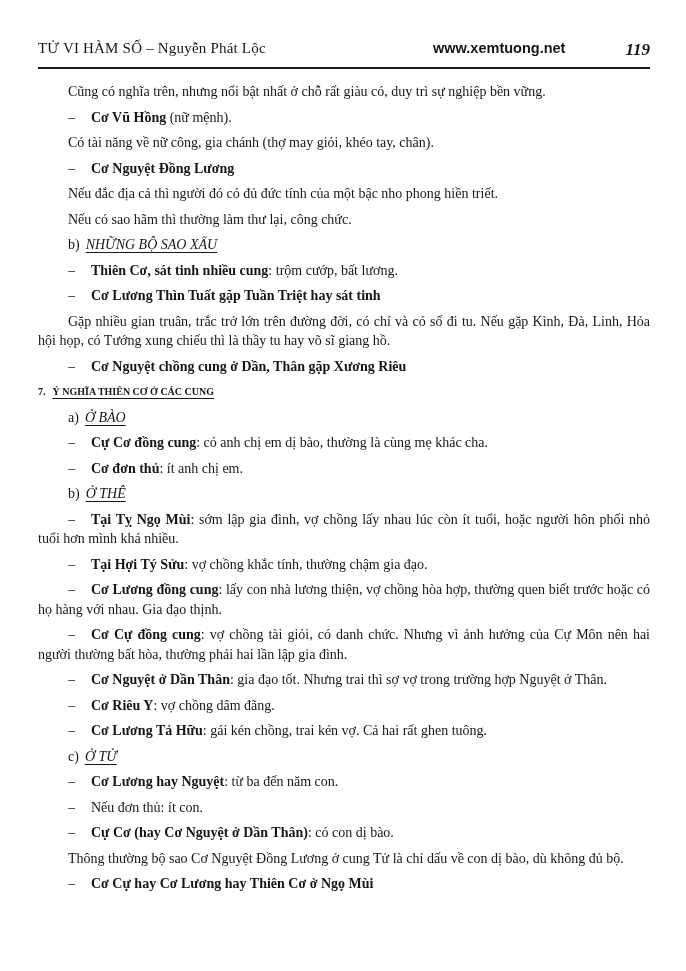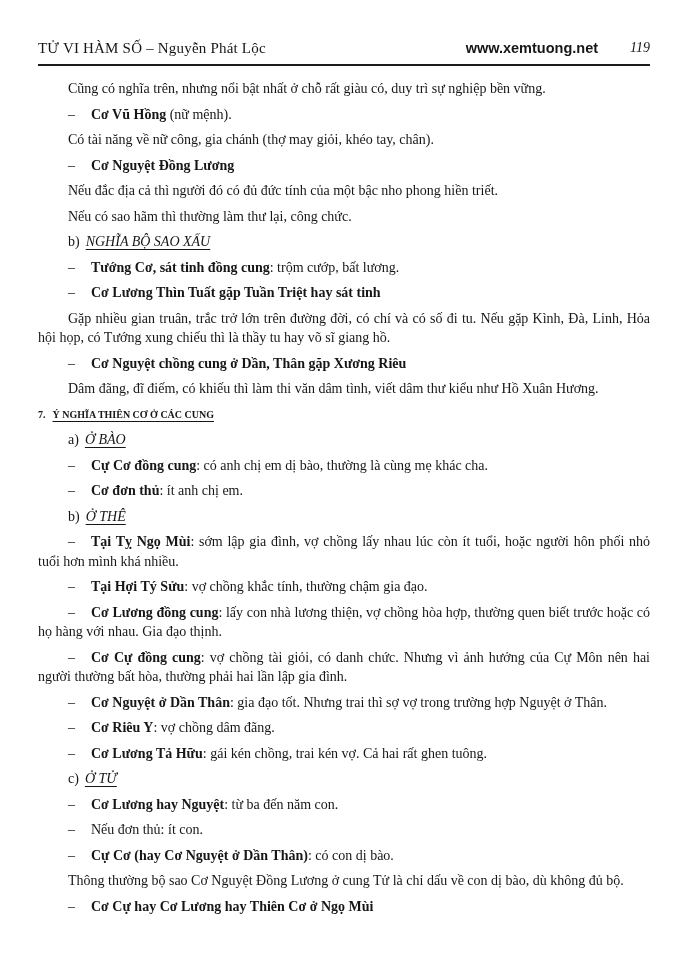--- a/index.html
+++ b/index.html
@@ -13,26 +13,26 @@
     padding:40px 36px 0 38px;
     margin:0 auto;
     overflow:hidden;
   }
   .header {
     display:flex; justify-content:space-between; align-items:baseline;
     border-bottom:2px solid #1c1c1c;
     padding-bottom:7px;
   }
   .header-title { font-size:15px; letter-spacing:0.2px; white-space:nowrap; }
-  .header-right { display:flex; align-items:flex-start; gap:32px; }
+  .header-right { display:flex; align-items:flex-start; gap:60px; }
   .site {
     font-family:"Liberation Sans", sans-serif;
     font-weight:700; font-size:14.5px; white-space:nowrap;
   }
-  .page-num { font-weight:400; font-style:italic; font-size:14px; }
+  .page-num { font-weight:700; font-style:italic; font-size:17px; }
   .content { margin-top:13px; }
   .para {
     margin:0 0 6px;
     font-size:14px; line-height:19.5px;
     text-align:justify;
     text-indent:30px;
   }
   .dash-mark { display:inline-block; width:23px; text-indent:0; }
   b.lead { font-weight:700; }
   .subheading-prefix { margin-right:6px; }
@@ -65,31 +65,30 @@
     <p class="para"><span class="dash-mark">–</span><b class="lead">Cơ Vũ Hồng</b><span class="tail"> (nữ mệnh).</span></p>
 
     <p class="para">Có tài năng về nữ công, gia chánh (thợ may giỏi, khéo tay, chân).</p>
 
     <p class="para"><span class="dash-mark">–</span><b class="lead">Cơ Nguyệt Đồng Lương</b><span class="tail"></span></p>
 
     <p class="para">Nếu đắc địa cả thì người đó có đủ đức tính của một bậc nho phong hiền triết.</p>
 
     <p class="para">Nếu có sao hãm thì thường làm thư lại, công chức.</p>
 
-    <p class="para"><span class="subheading-prefix">b)</span><span class="subheading-title">NGHĨA BỘ SAO XẤU</span></p>
+    <p class="para"><span class="subheading-prefix">b)</span><span class="subheading-title">NHỮNG BỘ SAO XẤU</span></p>
 
-    <p class="para"><span class="dash-mark">–</span><b class="lead">Tướng Cơ, sát tinh đồng cung</b><span class="tail">: trộm cướp, bất lương.</span></p>
+    <p class="para"><span class="dash-mark">–</span><b class="lead">Thiên Cơ, sát tinh nhiều cung</b><span class="tail">: trộm cướp, bất lương.</span></p>
 
     <p class="para"><span class="dash-mark">–</span><b class="lead">Cơ Lương Thìn Tuất gặp Tuần Triệt hay sát tinh</b><span class="tail"></span></p>
 
     <p class="para">Gặp nhiều gian truân, trắc trở lớn trên đường đời, có chí và có số đi tu. Nếu gặp Kình, Đà, Linh, Hỏa hội họp, có Tướng xung chiếu thì là thầy tu hay võ sĩ giang hồ.</p>
 
     <p class="para"><span class="dash-mark">–</span><b class="lead">Cơ Nguyệt chồng cung ở Dần, Thân gặp Xương Riêu</b><span class="tail"></span></p>
 
-    <p class="para">Dâm đãng, đĩ điếm, có khiếu thì làm thi văn dâm tình, viết dâm thư kiểu như Hồ Xuân Hương.</p>
 
     <p class="para section-heading"><span class="sec-num">7.</span><span class="sec-title">Ý NGHĨA THIÊN CƠ Ở CÁC CUNG</span></p>
 
     <p class="para"><span class="subheading-prefix">a)</span><span class="subheading-title">Ở BÀO</span></p>
 
     <p class="para"><span class="dash-mark">–</span><b class="lead">Cự Cơ đồng cung</b><span class="tail">: có anh chị em dị bào, thường là cùng mẹ khác cha.</span></p>
 
     <p class="para"><span class="dash-mark">–</span><b class="lead">Cơ đơn thủ</b><span class="tail">: ít anh chị em.</span></p>
 
     <p class="para"><span class="subheading-prefix">b)</span><span class="subheading-title">Ở THÊ</span></p>

